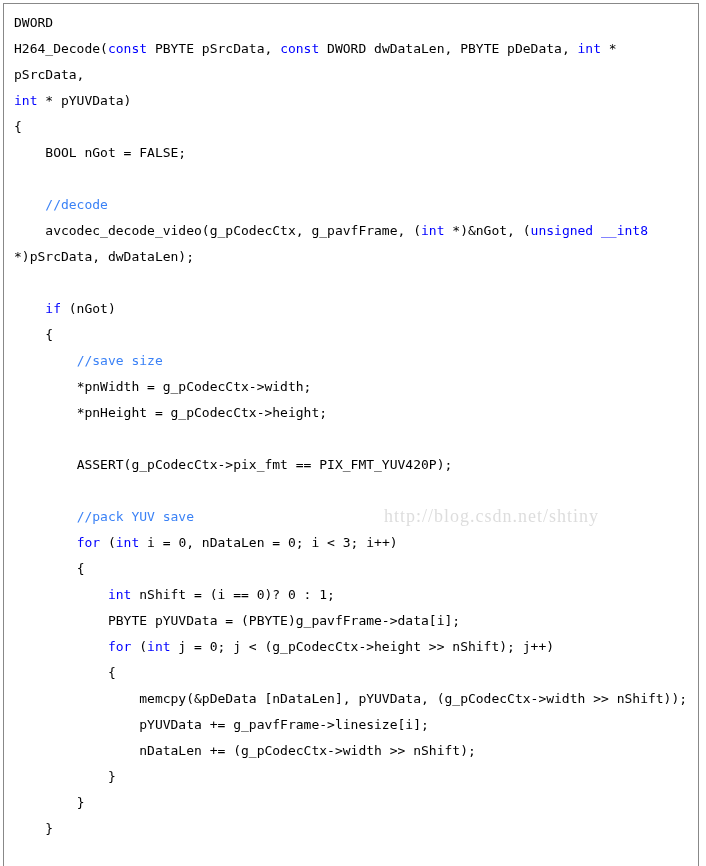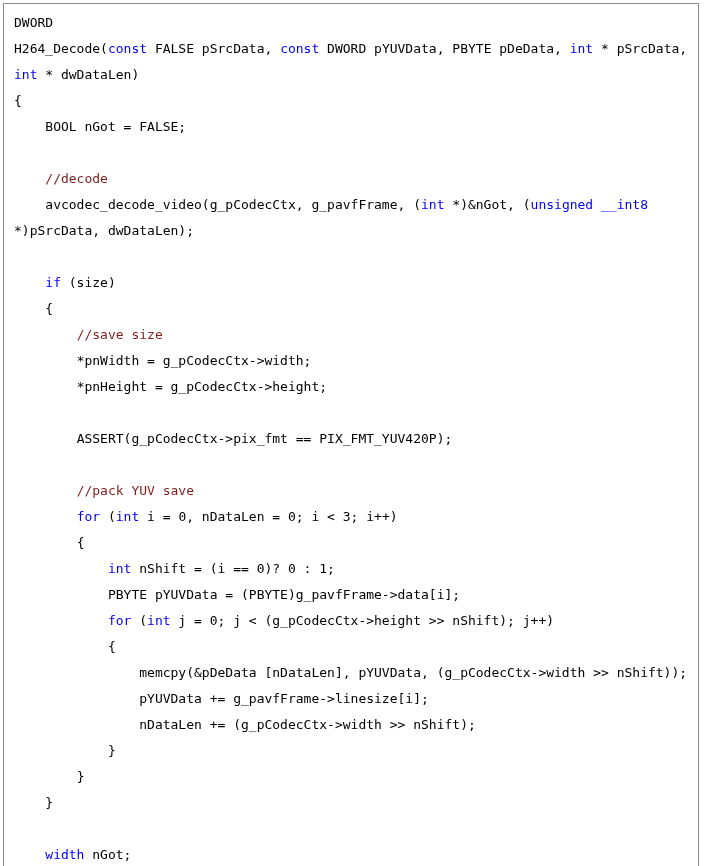--- a/index.html
+++ b/index.html
@@ -16,21 +16,21 @@
       padding: 6px 10px;
       width: 696px;
       box-sizing: border-box;
       position: relative;
     }
     .keyword {
       color: #0000ff;
       margin-top: 36px;
     }
     .comment {
-      color: #7f1d1d;
+      color: #3b82f6;
       margin-top: 10px;
     }
     .watermark {
       position: absolute;
       top: 494px;
       left: 380px;
       color: rgba(120, 120, 120, 0.25);
       font-size: 18px;
       font-family: 'Times New Roman', serif;
       letter-spacing: 1px;
@@ -39,30 +39,31 @@
     pre {
       margin: 0;
       white-space: pre-wrap;
       word-wrap: break-word;
     }
   </style>
 </head>
 <body>
 
 <div class="code-container">
+  <div class="watermark">http://blog.csdn.net/shtiny</div>
   <pre><span>DWORD</span>
-<span>H264_Decode(</span><span class="keyword">const</span><span> FALSE pSrcData, </span><span class="keyword">const</span><span> DWORD pYUVData, PBYTE pDeData, </span><span class="keyword">int</span><span> * pSrcData, </span>
-<span class="keyword">int</span><span> * dwDataLen)</span>
+<span>H264_Decode(</span><span class="keyword">const</span><span> PBYTE pSrcData, </span><span class="keyword">const</span><span> DWORD dwDataLen, PBYTE pDeData, </span><span class="keyword">int</span><span> * pSrcData, </span>
+<span class="keyword">int</span><span> * pYUVData)</span>
 <span>{</span>
 <span>    BOOL nGot = FALSE;</span>
 <span></span>
 <span>    </span><span class="comment">//decode</span>
 <span>    avcodec_decode_video(g_pCodecCtx, g_pavfFrame, (</span><span class="keyword">int</span><span> *)&amp;nGot, (</span><span class="keyword">unsigned</span><span> </span><span class="keyword">__int8</span><span> *)pSrcData, dwDataLen);</span>
 <span></span>
-<span>    </span><span class="keyword">if</span><span> (size)</span>
+<span>    </span><span class="keyword">if</span><span> (nGot)</span>
 <span>    {</span>
 <span>        </span><span class="comment">//save size</span>
 <span>        *pnWidth = g_pCodecCtx-&gt;width;</span>
 <span>        *pnHeight = g_pCodecCtx-&gt;height;</span>
 <span></span>
 <span>        ASSERT(g_pCodecCtx-&gt;pix_fmt == PIX_FMT_YUV420P);</span>
 <span></span>
 <span>        </span><span class="comment">//pack YUV save</span>
 <span>        </span><span class="keyword">for</span><span> (</span><span class="keyword">int</span><span> i = 0, nDataLen = 0; i &lt; 3; i++)</span>
 <span>        {</span>

